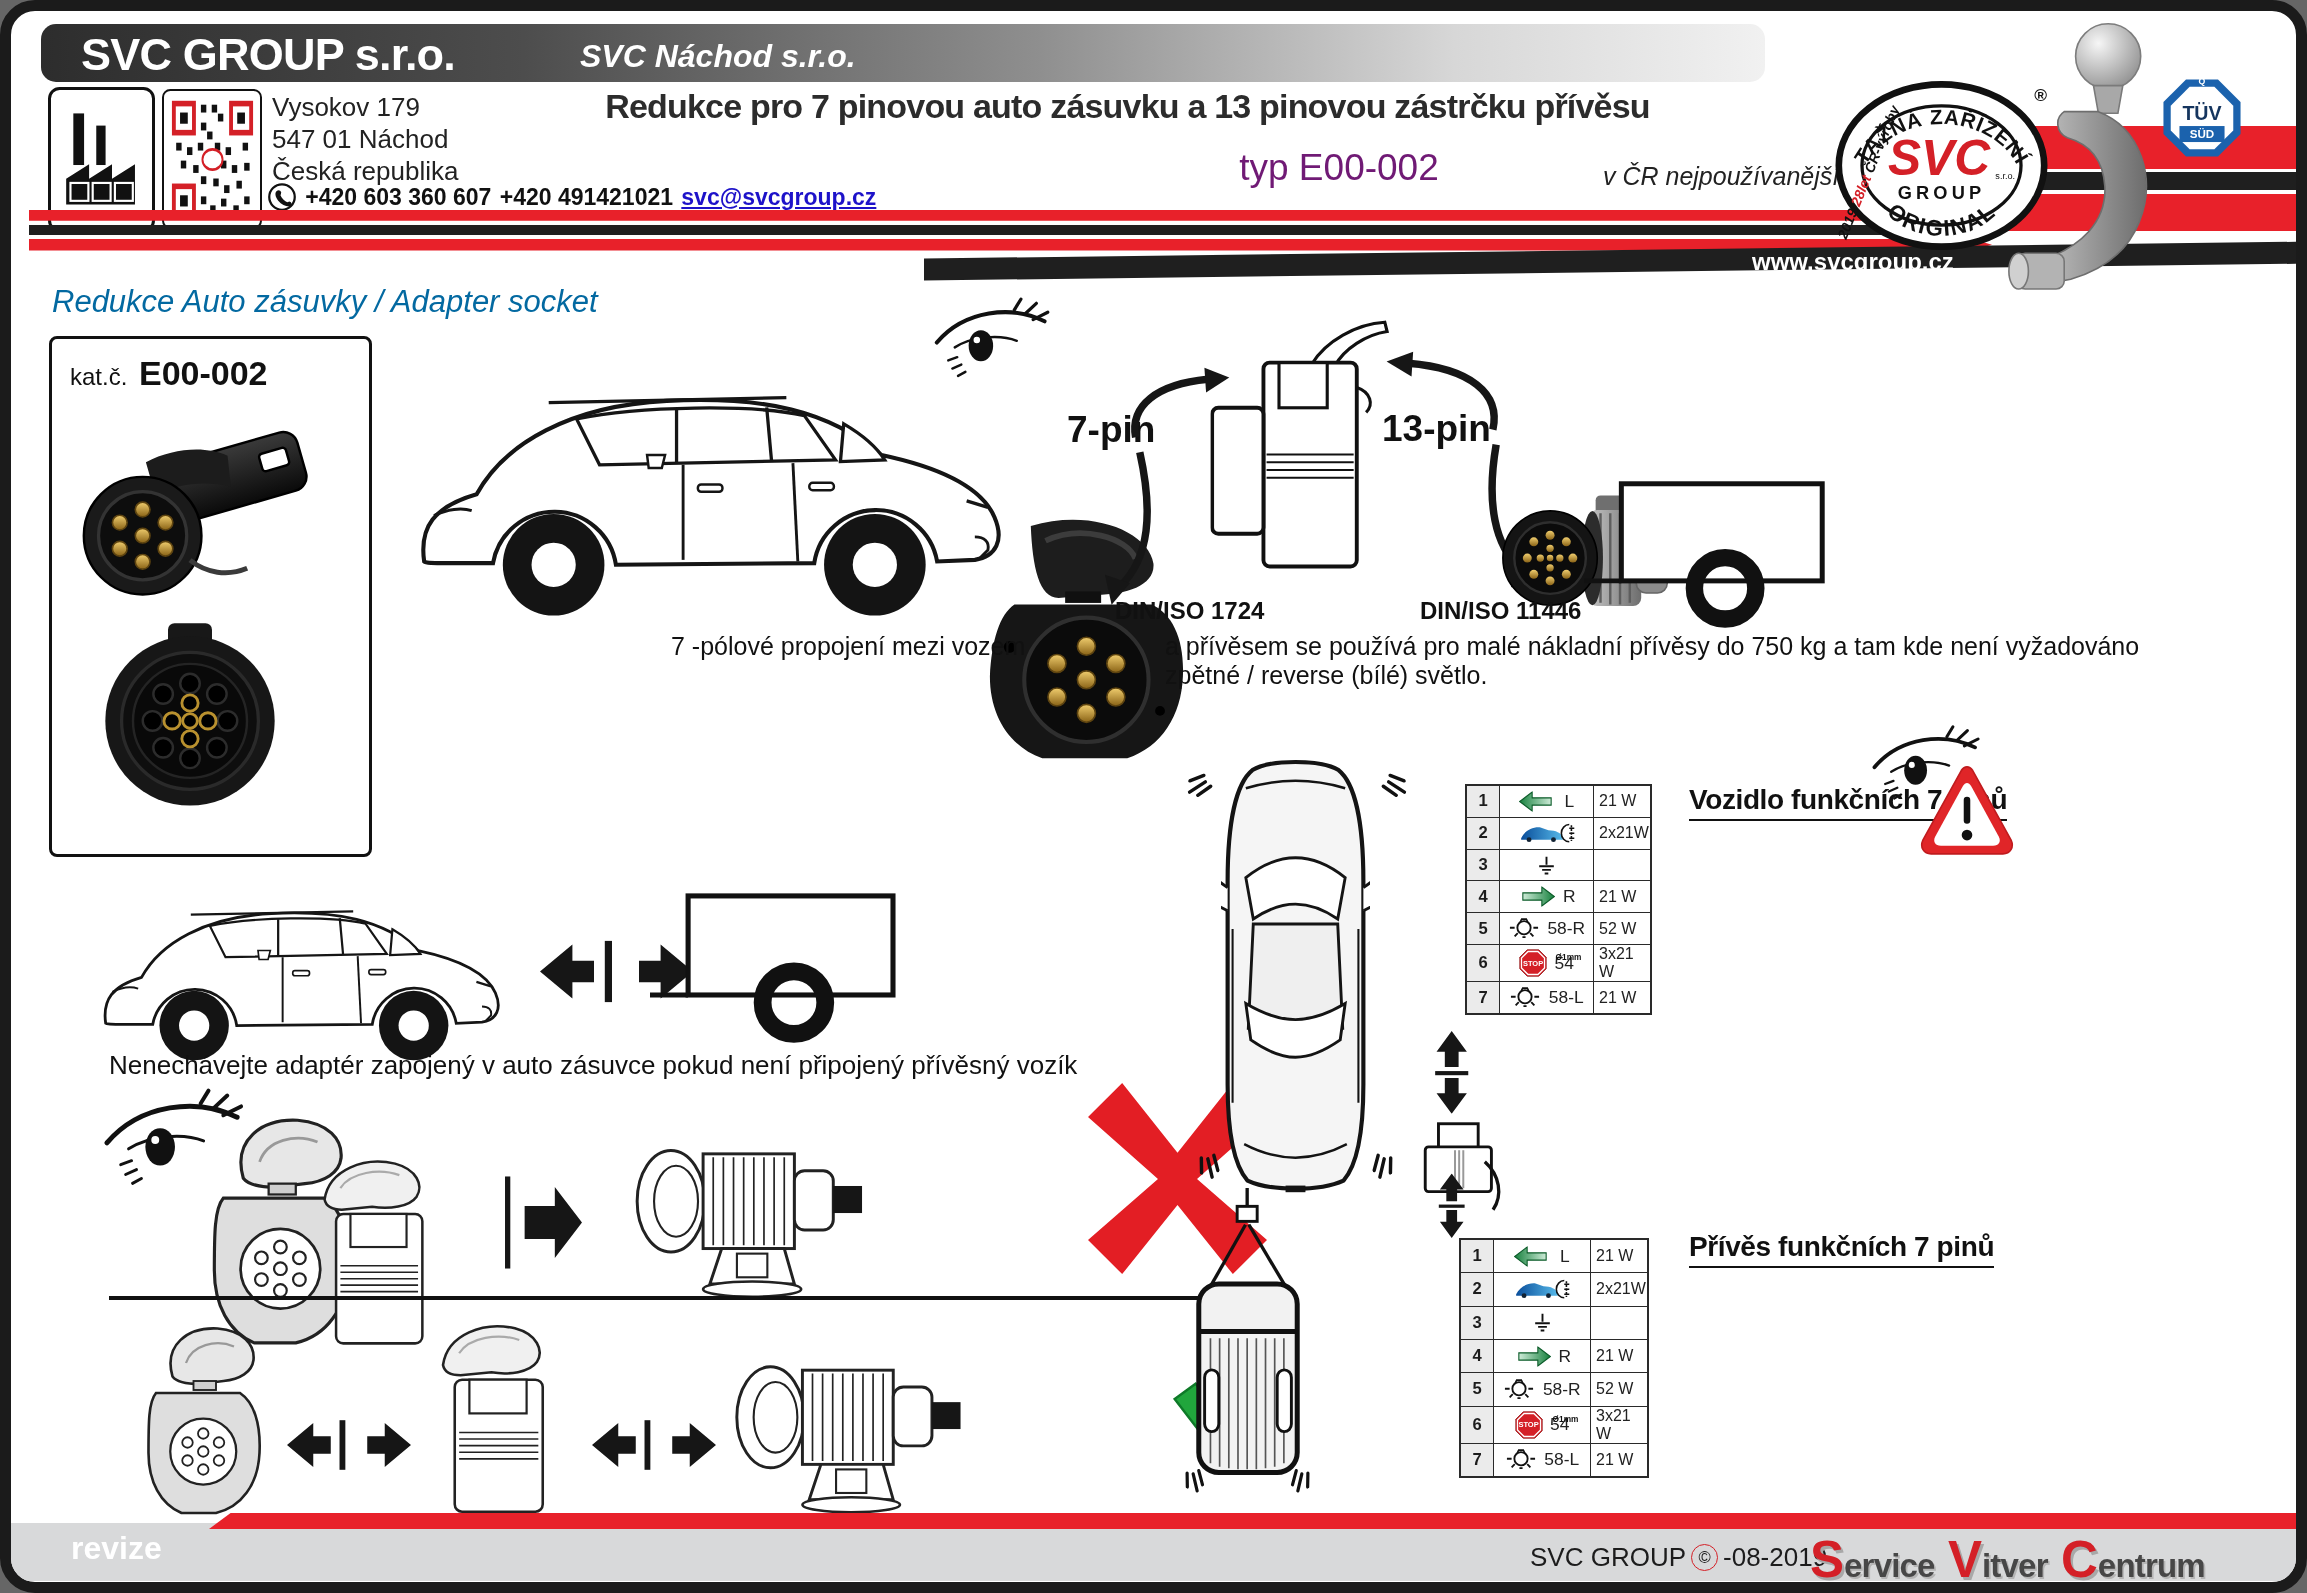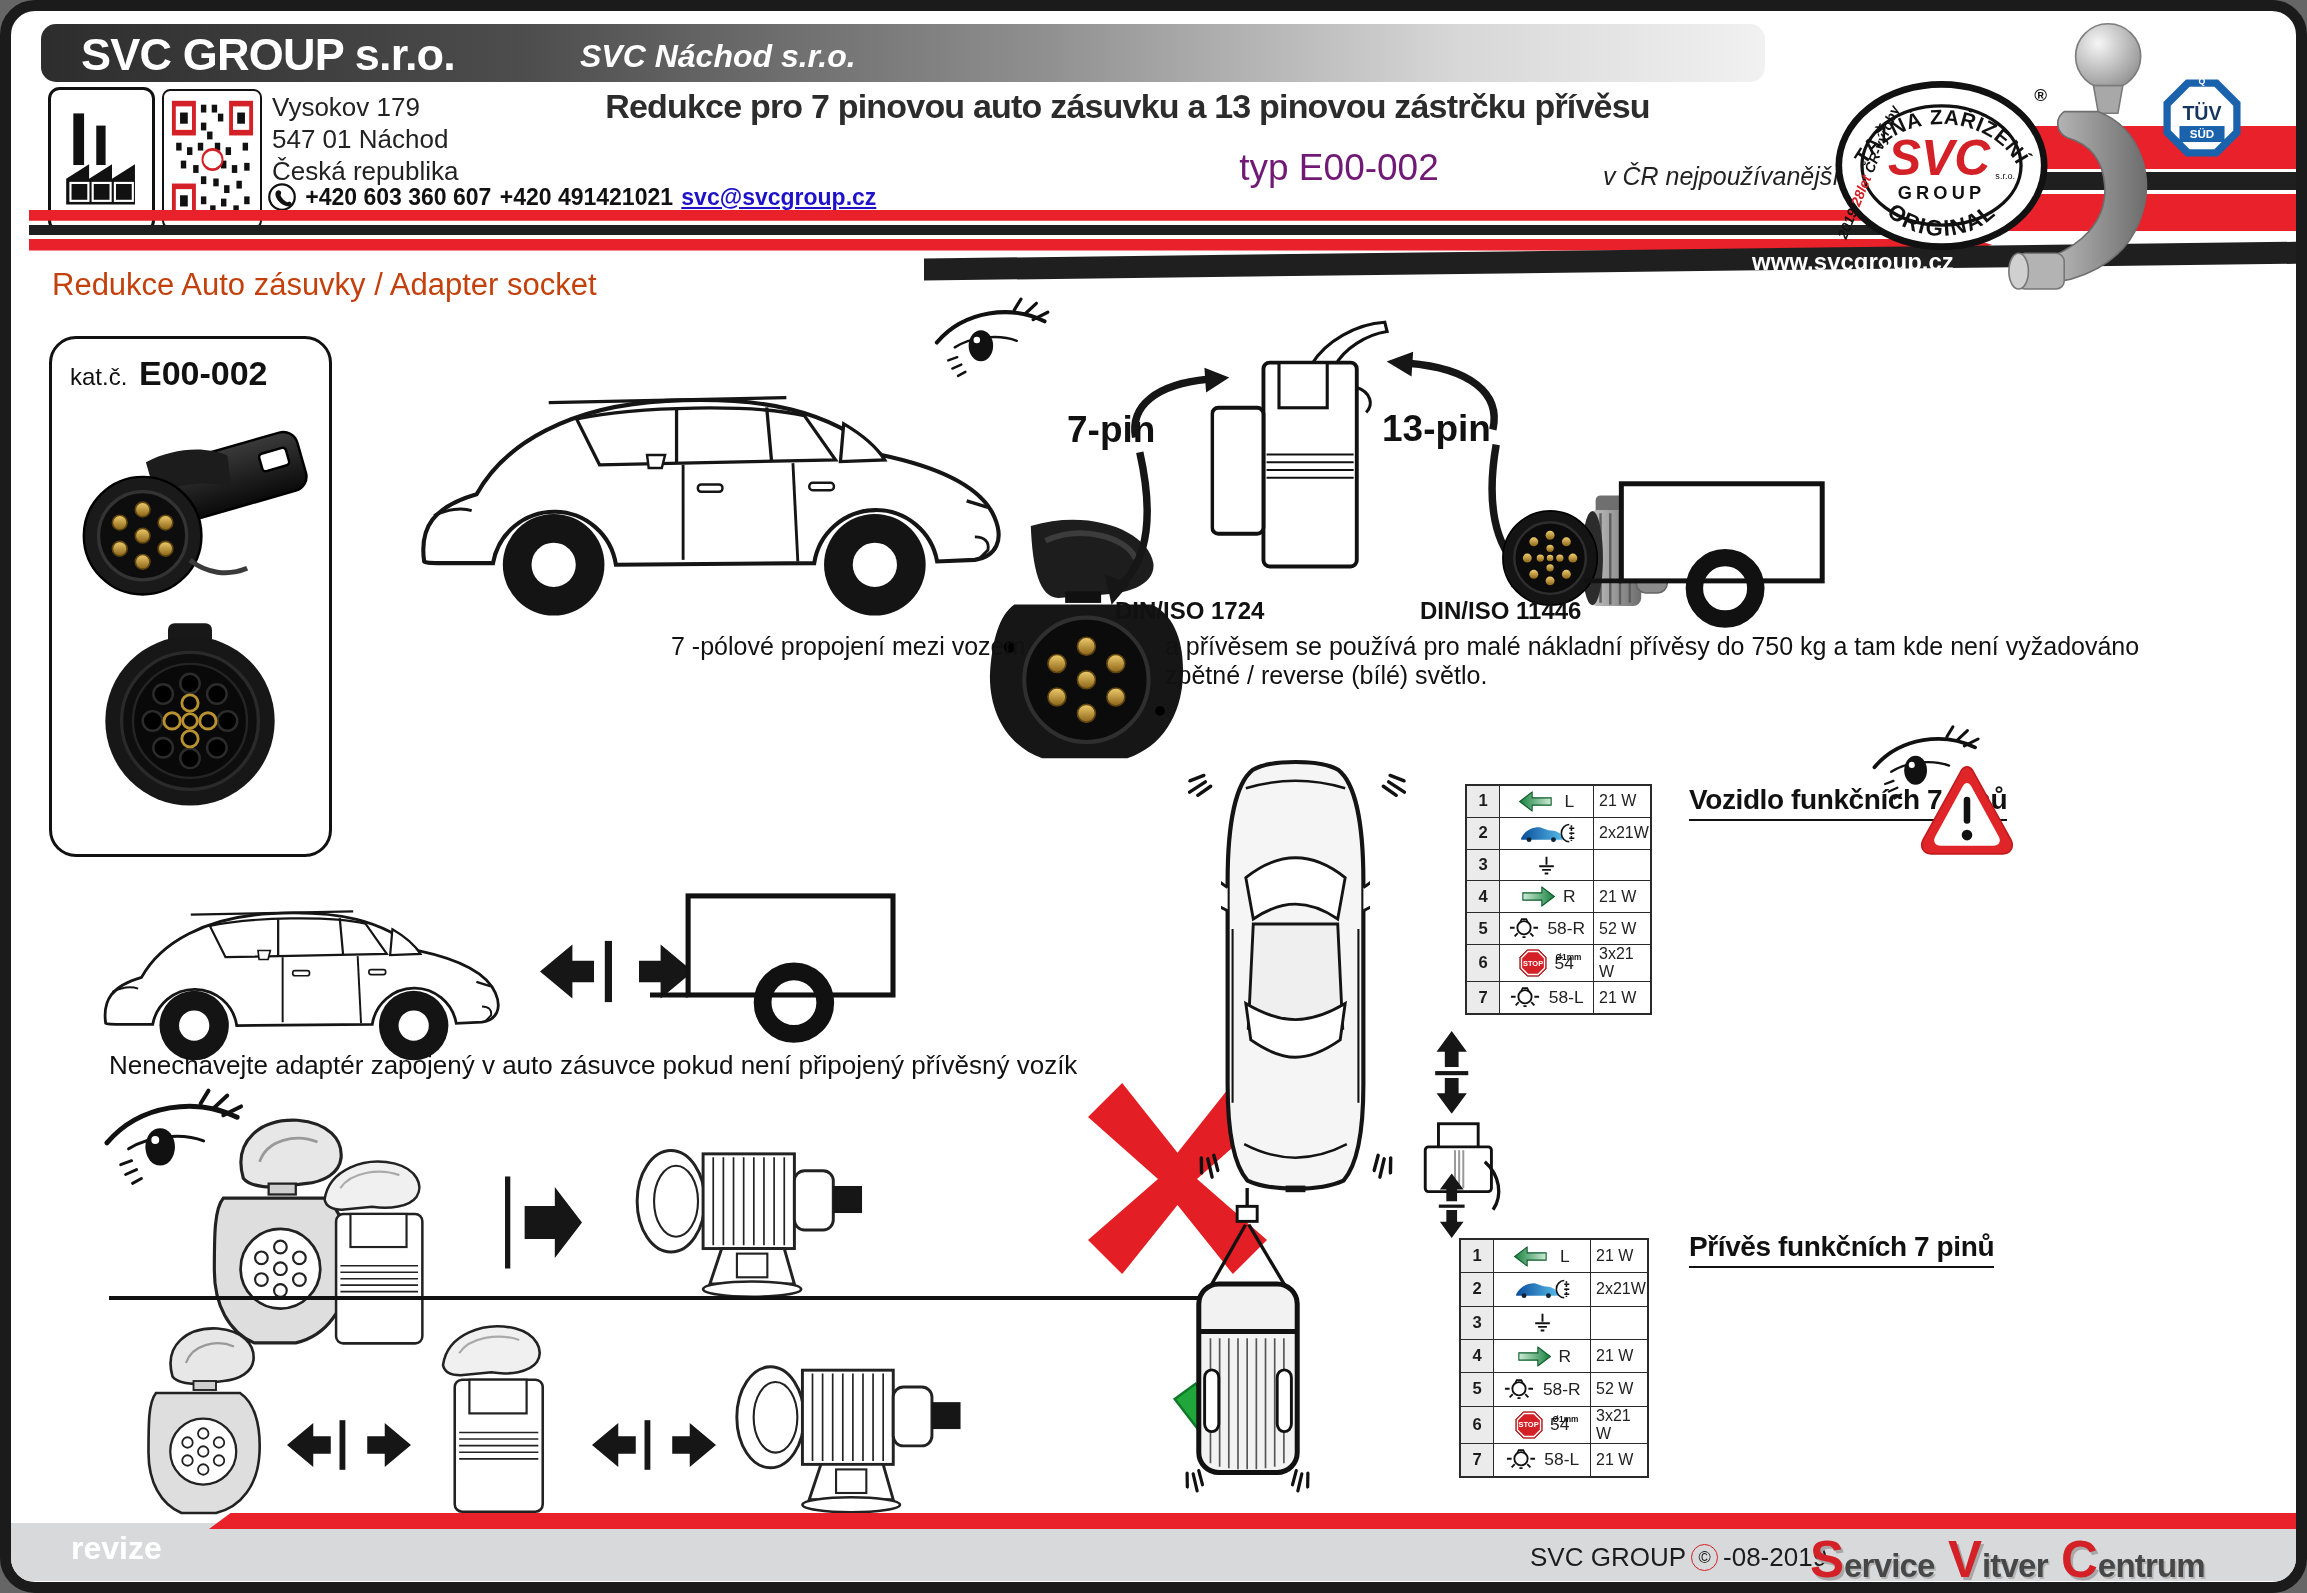--- a/index.html
+++ b/index.html
@@ -23,22 +23,22 @@
   .tagline{left:1592px;top:151px;font-size:25px;font-style:italic;color:#222;}
   .stripe{position:absolute;clip-path:polygon(0 0,calc(100% - 20px) 0,100% 50%,calc(100% - 20px) 100%,0 100%);}
   .s1{left:18px;top:199px;width:1934px;height:10.8px;background:#e8212a;}
   .s2{left:18px;top:214px;width:1946px;height:10px;background:#1f1f1f;}
   .s3{left:18px;top:228px;width:1963px;height:11.6px;background:#e8212a;}
   .s4{left:913px;top:239px;width:1394px;height:22.4px;background:#1f1f1f;transform:skewY(-0.7deg);}
   .diag{position:absolute;transform:skewX(-40deg);}
   .website{left:1741px;top:237px;font-size:24px;font-weight:bold;color:#fff;z-index:6;cursor:pointer;}
 
   
-  .secTitle{left:41px;top:256px;font-size:31px;color:#c2410c;}
-  .prodbox{left:38px;top:325px;width:277px;height:515px;border:3.3px solid #111;border-radius:27px;background:#fff;}
+  .secTitle{left:41px;top:273px;font-size:31px;font-style:italic;color:#0369a1;}
+  .prodbox{left:38px;top:325px;width:277px;height:515px;border:3.3px solid #111;border-radius:8px;background:#fff;padding-left:40px;}
   .katrow{position:absolute;left:18px;top:15px;display:flex;align-items:baseline;gap:11.6px;}
   .katlbl{font-size:24px;color:#111;}
   .katval{font-size:34px;font-weight:bold;color:#111;}
   .pinlbl{font-size:37px;font-weight:bold;color:#111;}
   .din{font-size:24px;font-weight:bold;color:#111;}
   .cap30{font-size:25px;color:#111;}
 
   
   .pintable{position:absolute;border:2.5px solid #2a2a2a;background:#fff;display:flex;flex-direction:column;}
   .pt-row{display:flex;flex:1;border-bottom:1.7px solid #2a2a2a;}

